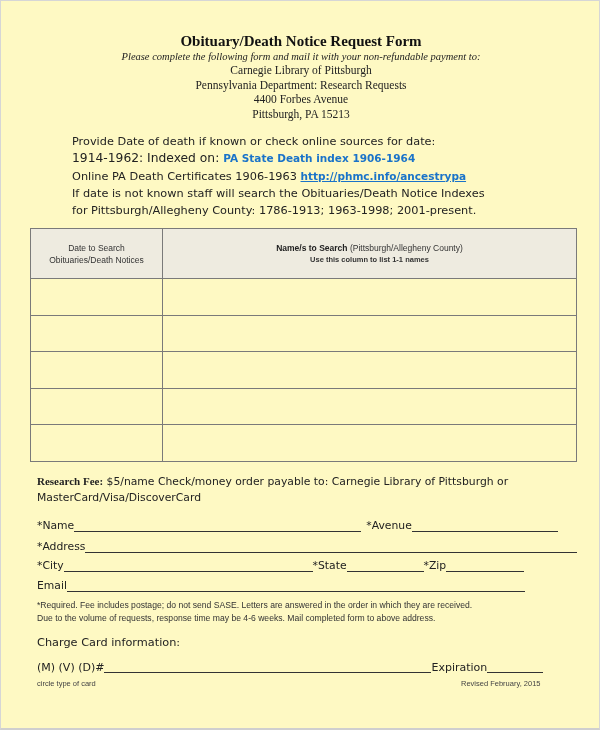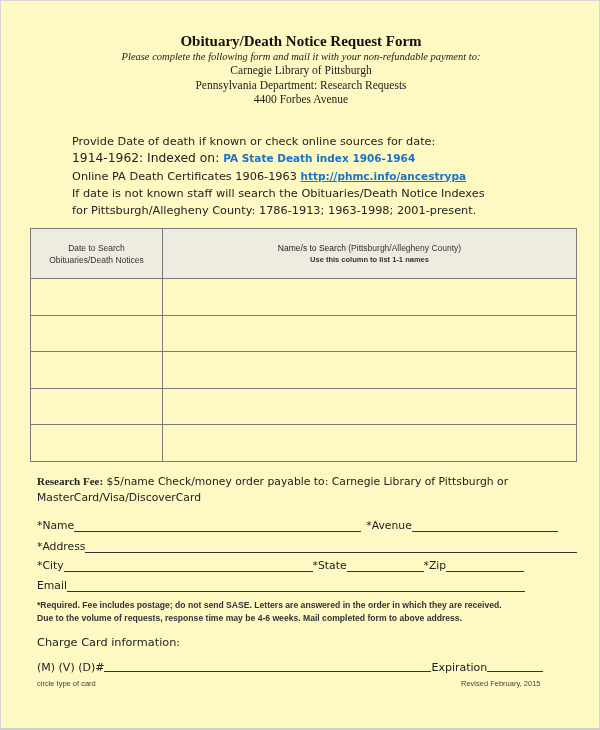--- a/index.html
+++ b/index.html
@@ -24,47 +24,48 @@
   table.search {
     position: absolute; left: 29px; top: 227px; width: 547px;
     border-collapse: collapse; table-layout: fixed;
   }
   table.search th, table.search td { border: 1px solid #7a7a7a; }
   table.search th {
     background: #eeebe0; height: 50px; font-weight: normal;
     font-family: "Liberation Sans", sans-serif; font-size: 8.5px; line-height: 12px; color: #333;
   }
   table.search th.c1 { width: 132px; }
-  table.search th .bold { font-weight: normal; color: #222; }
+  table.search th .bold { font-weight: bold; color: #222; }
   table.search th .small-bold { font-weight: bold; font-size: 7.5px; }
   table.search td { height: 36.6px; }
 
   .fee { position: absolute; left: 36px; top: 472px; width: 540px; font-size: 10.8px; line-height: 16px; color: #222; }
   .fee .fee-label { font-family: "Liberation Serif", serif; font-weight: bold; font-size: 11px; }
 
   .field-row { position: absolute; left: 36px; font-size: 10.8px; line-height: 14px; color: #222; display: flex; align-items: flex-end; white-space: nowrap; }
   .line { display: inline-block; border-bottom: 1px solid #333; height: 11px; margin-bottom: 1px; }
 
-  .note { position: absolute; left: 36px; top: 598px; width: 540px; font-family: "Liberation Sans", sans-serif; font-size: 8.6px; line-height: 12.5px; color: #333; font-weight: bold; }
+  .note { position: absolute; left: 36px; top: 598px; width: 540px; font-family: "Liberation Sans", sans-serif; font-size: 8.6px; line-height: 12.5px; color: #333; }
   .charge { position: absolute; left: 36px; top: 635px; font-size: 11.3px; color: #222; }
-  .card-row { position: absolute; left: 36px; top: 660px; font-size: 11px; color: #222; display: flex; align-items: flex-start; white-space: nowrap; }
+  .card-row { position: absolute; left: 36px; top: 660px; font-size: 11px; color: #222; display: flex; align-items: flex-end; white-space: nowrap; }
   .card-hint { position: absolute; left: 36px; top: 678px; font-family: "Liberation Sans", sans-serif; font-size: 7.5px; color: #444; }
   .revised { position: absolute; left: 442px; top: 678px; font-family: "Liberation Sans", sans-serif; font-size: 7.5px; color: #444; padding-left: 18px; }
 </style>
 </head>
 <body>
 
 <div class="page">
 
   <div class="header serif">
     <div class="title">Obituary/Death Notice Request Form</div>
     <div class="subtitle">Please complete the following form and mail it with your non-refundable payment to:</div>
     <div class="addr">Carnegie Library of Pittsburgh</div>
     <div class="addr">Pennsylvania Department: Research Requests</div>
     <div class="addr">4400 Forbes Avenue</div>
+    <div class="addr">Pittsburgh, PA 15213</div>
   </div>
 
   <div class="sources sans">
     <div>Provide Date of death if known or check online sources for date:</div>
     <div class="big">
       <span>1914-1962: Indexed on: </span><span class="link">PA State Death index 1906-1964</span>
     </div>
     <div>
       <span>Online PA Death Certificates 1906-1963 </span><span class="link link-u">http://phmc.info/ancestrypa</span>
     </div>

